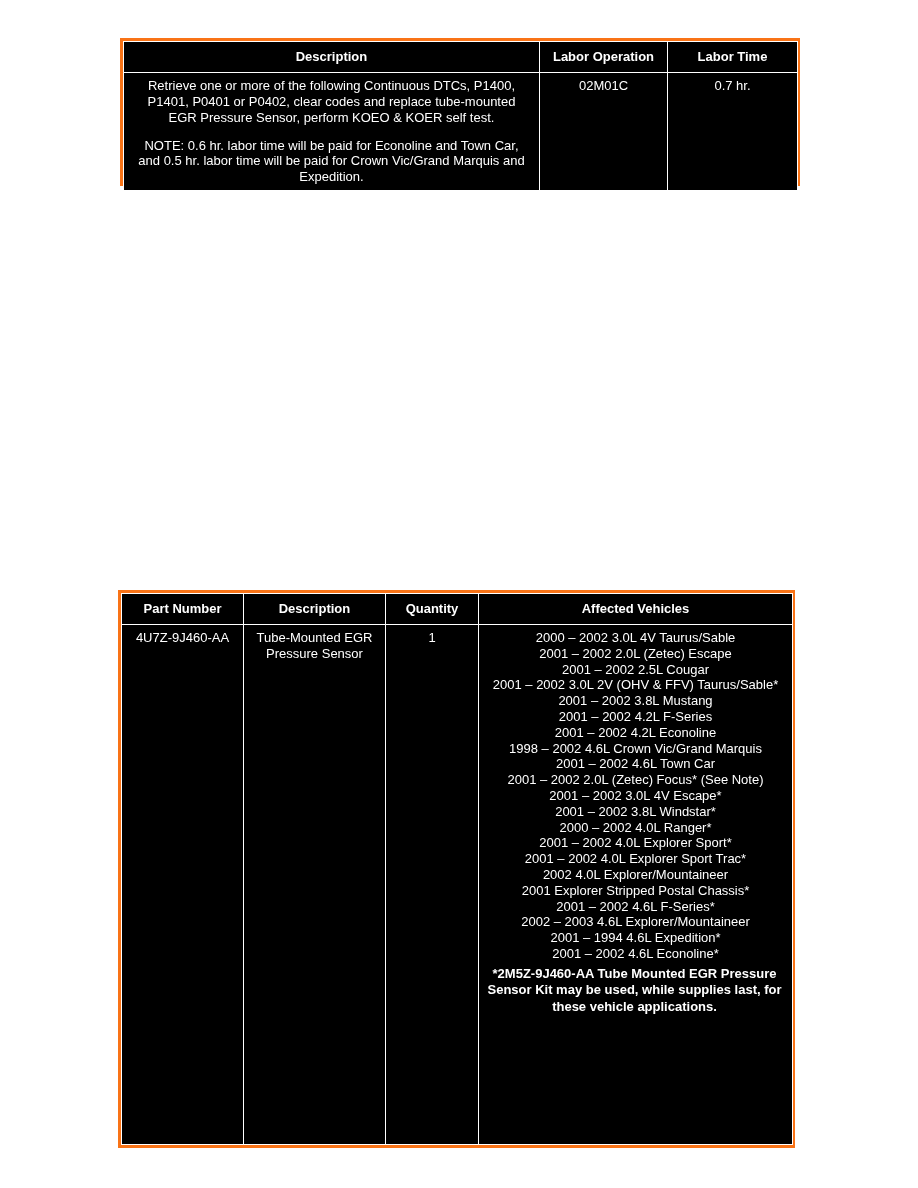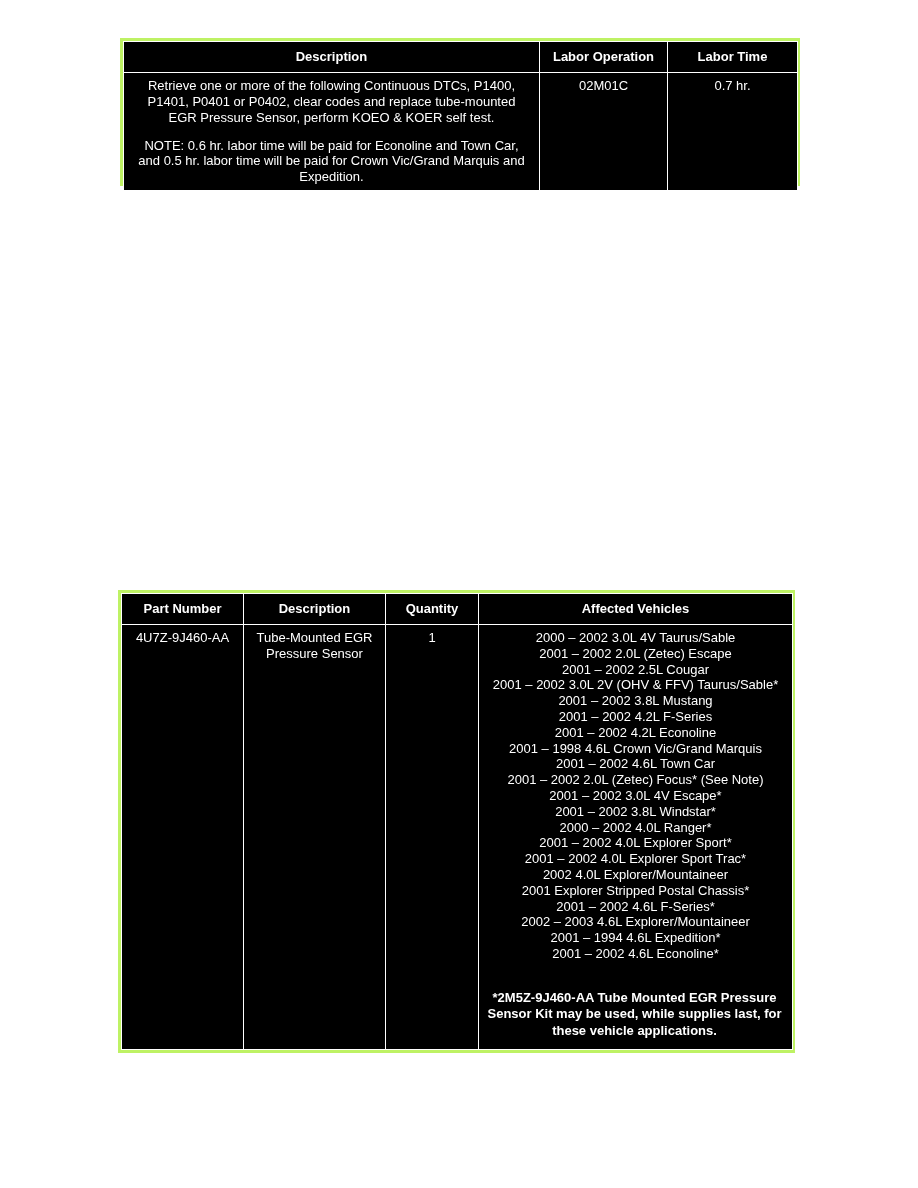--- a/index.html
+++ b/index.html
@@ -6,21 +6,21 @@
   .page {
     position: relative;
     width: 918px;
     height: 1188px;
     background: #ffffff;
     font-family: "Liberation Sans", sans-serif;
     overflow: hidden;
   }
   .tbl-wrap {
     position: absolute;
-    background: #bef264;
+    background: #f97316;
     color: #ffffff;
     padding: 3px;
     box-sizing: border-box;
   }
   table.grid {
     width: 100%;
     height: 100%;
     border-collapse: collapse;
     table-layout: fixed;
     background: #000000;
@@ -40,30 +40,30 @@
   table.grid td {
     padding: 5px 8px;
     vertical-align: top;
     text-align: center;
   }
   td.vmid { vertical-align: middle; text-align: center; }
   td.hcenter { text-align: center; }
   .desc-cell p { margin: 0 0 12px 0; }
   .desc-cell p:last-child { margin-bottom: 0; }
   .labor-table { left: 120px; top: 38px; width: 680px; height: 148px; }
-  .parts-table { left: 118px; top: 590px; width: 677px; height: 463px; }
+  .parts-table { left: 118px; top: 590px; width: 677px; height: 558px; }
   .vehicle-line {
     white-space: nowrap;
     font-size: 13px;
     line-height: 15.8px;
   }
   .vehicles-cell { padding-top: 8px; }
   .parts-note {
     font-weight: bold;
-    margin-top: 28px;
+    margin-top: 4px;
     line-height: 16.5px;
     padding-right: 2px;
   }
 </style>
 </head>
 <body>
 
 <div class="page">
 
   <div class="tbl-wrap labor-table">
@@ -115,21 +115,21 @@
           <td>Tube-Mounted EGR Pressure Sensor</td>
           <td class="hcenter">1</td>
           <td class="vehicles-cell">
             <div class="vehicle-line">2000 – 2002 3.0L 4V Taurus/Sable</div>
             <div class="vehicle-line">2001 – 2002 2.0L (Zetec) Escape</div>
             <div class="vehicle-line">2001 – 2002 2.5L Cougar</div>
             <div class="vehicle-line">2001 – 2002 3.0L 2V (OHV &amp; FFV) Taurus/Sable*</div>
             <div class="vehicle-line">2001 – 2002 3.8L Mustang</div>
             <div class="vehicle-line">2001 – 2002 4.2L F-Series</div>
             <div class="vehicle-line">2001 – 2002 4.2L Econoline</div>
-            <div class="vehicle-line">2001 – 1998 4.6L Crown Vic/Grand Marquis</div>
+            <div class="vehicle-line">1998 – 2002 4.6L Crown Vic/Grand Marquis</div>
             <div class="vehicle-line">2001 – 2002 4.6L Town Car</div>
             <div class="vehicle-line">2001 – 2002 2.0L (Zetec) Focus* (See Note)</div>
             <div class="vehicle-line">2001 – 2002 3.0L 4V Escape*</div>
             <div class="vehicle-line">2001 – 2002 3.8L Windstar*</div>
             <div class="vehicle-line">2000 – 2002 4.0L Ranger*</div>
             <div class="vehicle-line">2001 – 2002 4.0L Explorer Sport*</div>
             <div class="vehicle-line">2001 – 2002 4.0L Explorer Sport Trac*</div>
             <div class="vehicle-line">2002 4.0L Explorer/Mountaineer</div>
             <div class="vehicle-line">2001 Explorer Stripped Postal Chassis*</div>
             <div class="vehicle-line">2001 – 2002 4.6L F-Series*</div>

